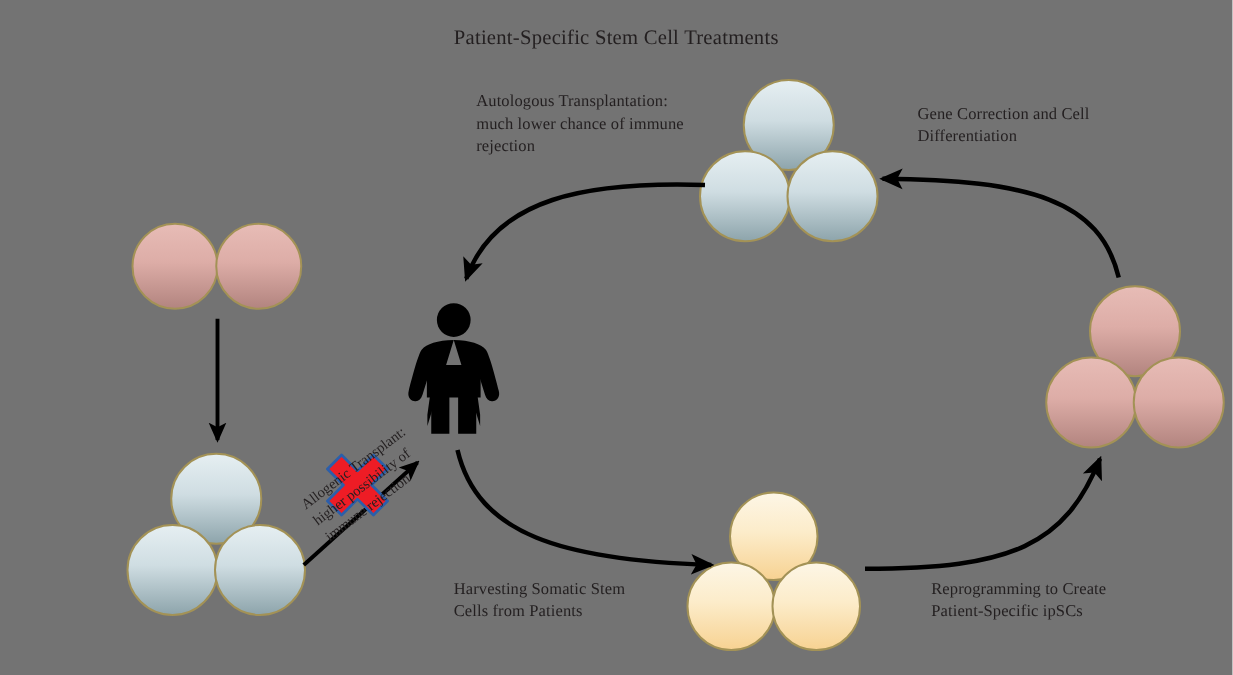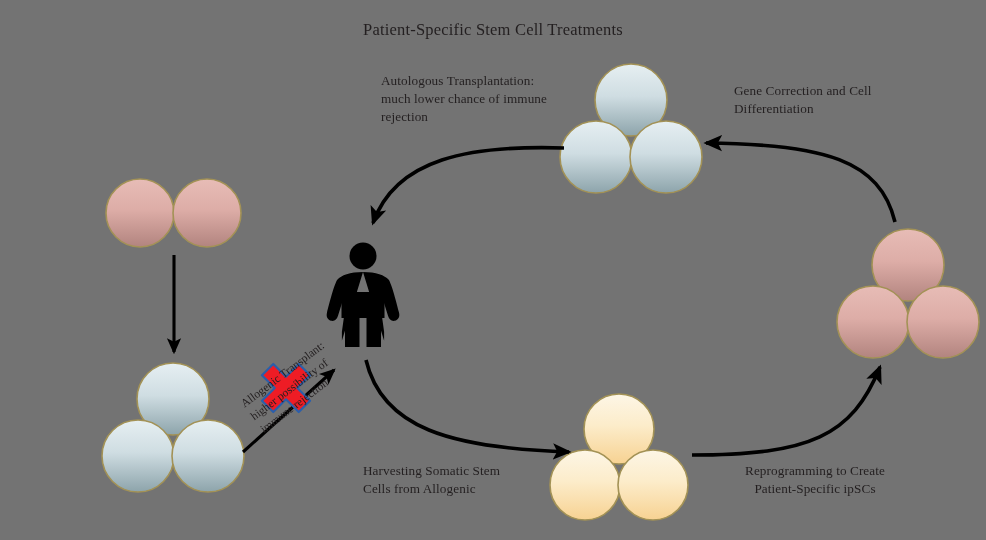--- a/index.html
+++ b/index.html
@@ -163,18 +163,18 @@
 immune rejection</div>
 
   <div class="lbl" style="left:734px; top:82px;">Gene Correction and Cell
 Differentiation</div>
 
   <div class="lbl" style="left:381px; top:72px;">Autologous Transplantation:
 much lower chance of immune
 rejection</div>
 
   <div class="lbl" style="left:363px; top:462px;">Harvesting Somatic Stem
-Cells from Allogenic</div>
+Cells from Patients</div>
 
-  <div class="lbl" style="left:745px; top:462px;text-align:center;">Reprogramming to Create
+  <div class="lbl" style="left:745px; top:462px;">Reprogramming to Create
 Patient-Specific ipSCs</div>
 
 </div>
 
 </body></html>

